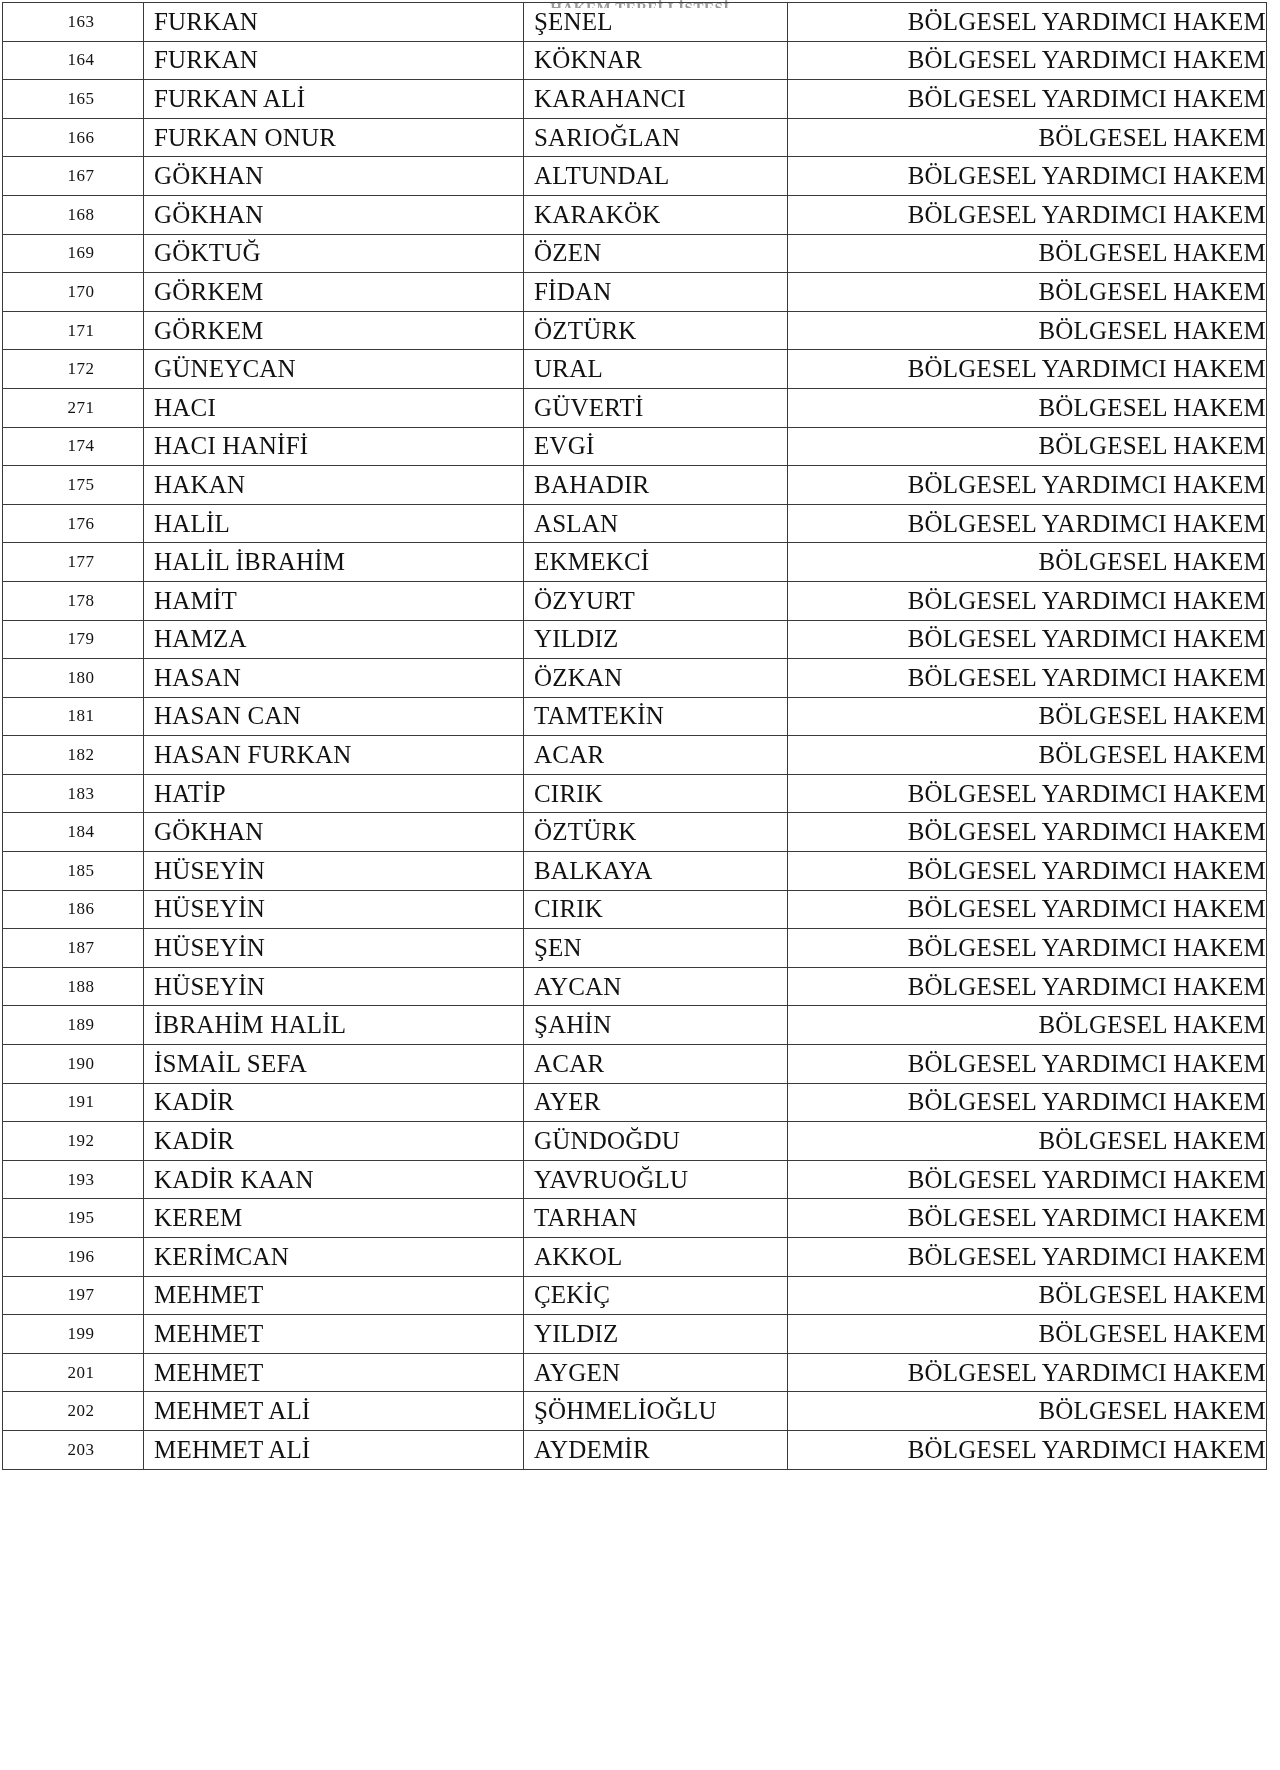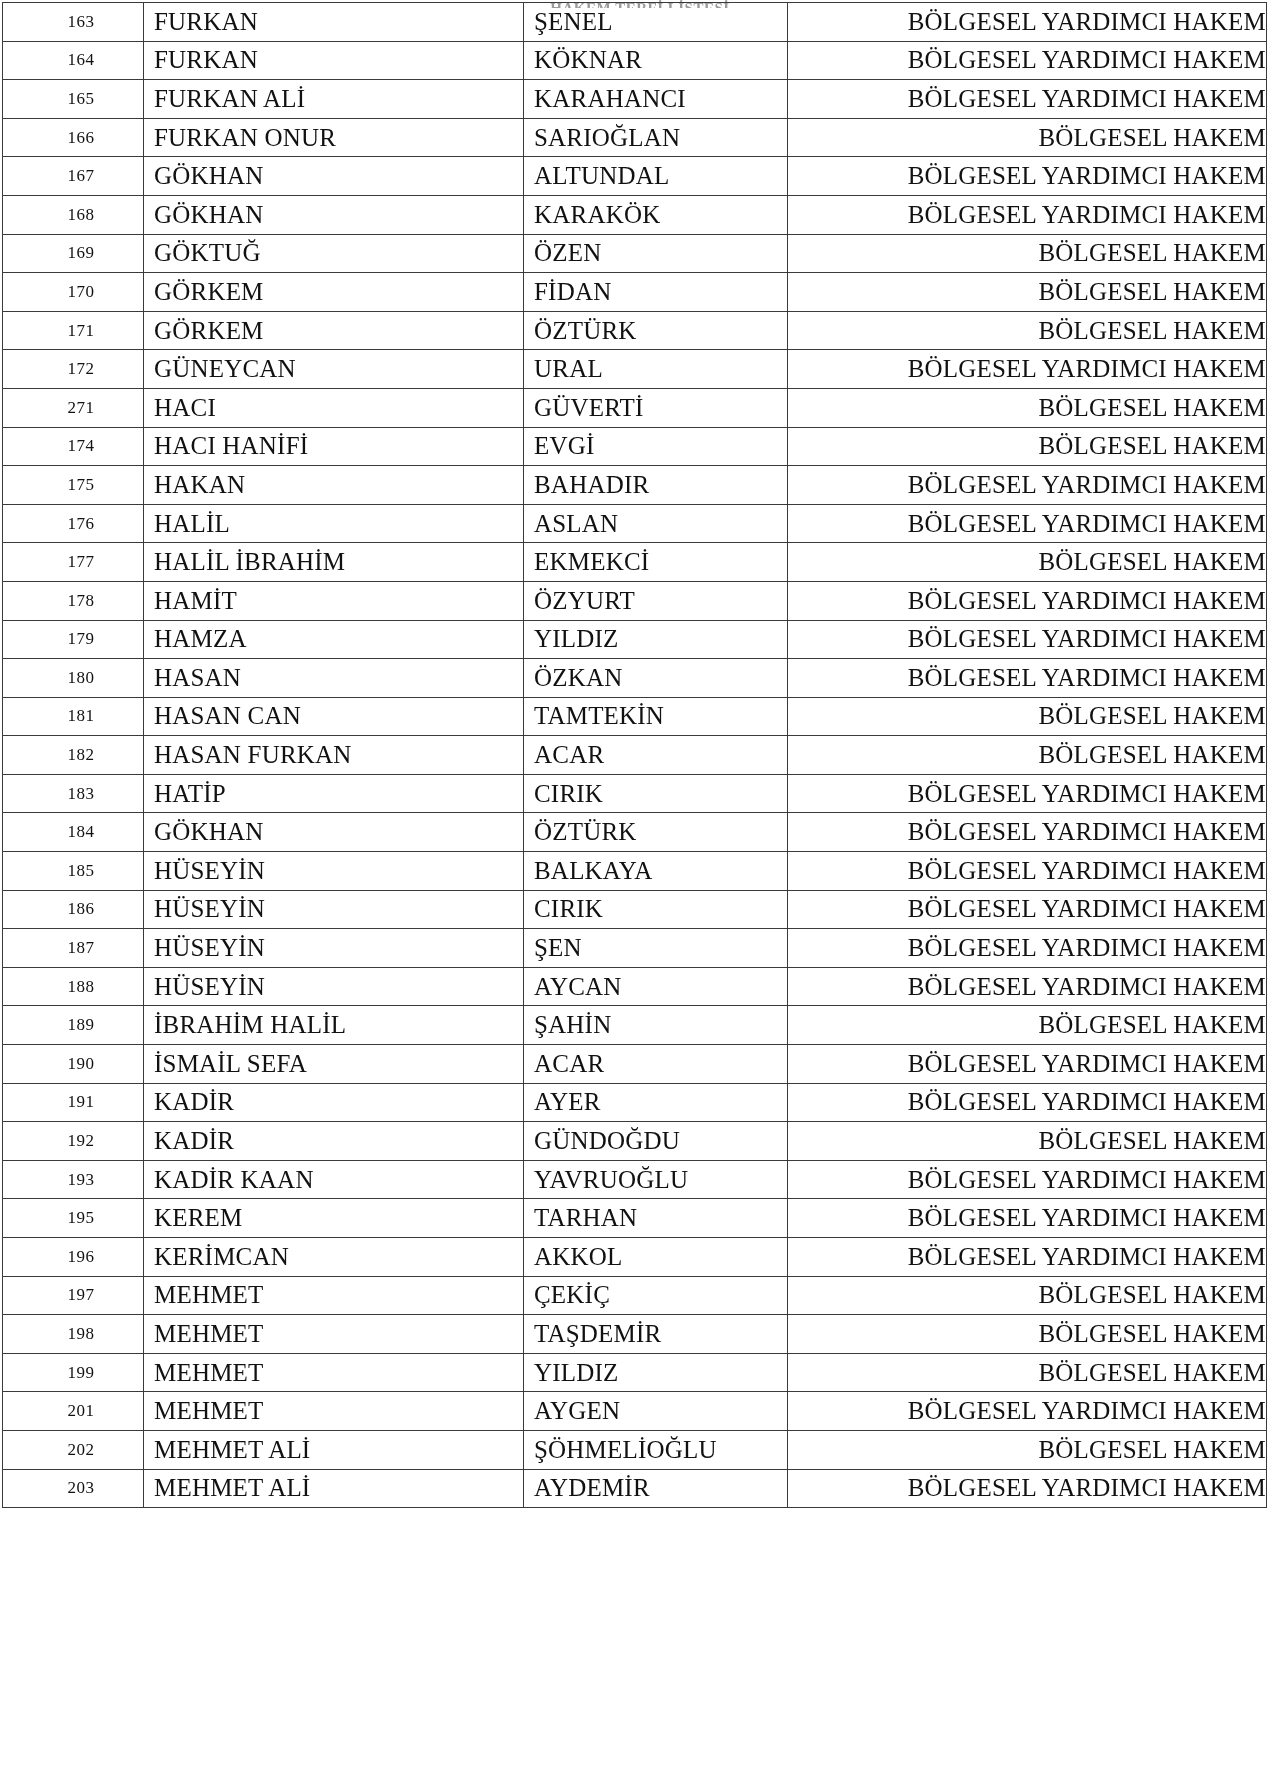--- a/index.html
+++ b/index.html
@@ -294,26 +294,20 @@
           <td class="cell-surname">AKKOL</td>
           <td class="cell-role">BÖLGESEL YARDIMCI HAKEM</td>
         </tr>
         <tr>
           <td class="cell-no">197</td>
           <td class="cell-name">MEHMET</td>
           <td class="cell-surname">ÇEKİÇ</td>
           <td class="cell-role">BÖLGESEL HAKEM</td>
         </tr>
         <tr>
-          <td class="cell-no">198</td>
-          <td class="cell-name">MEHMET</td>
-          <td class="cell-surname">TAŞDEMİR</td>
-          <td class="cell-role">BÖLGESEL HAKEM</td>
-        </tr>
-        <tr>
           <td class="cell-no">199</td>
           <td class="cell-name">MEHMET</td>
           <td class="cell-surname">YILDIZ</td>
           <td class="cell-role">BÖLGESEL HAKEM</td>
         </tr>
         <tr>
           <td class="cell-no">201</td>
           <td class="cell-name">MEHMET</td>
           <td class="cell-surname">AYGEN</td>
           <td class="cell-role">BÖLGESEL YARDIMCI HAKEM</td>

